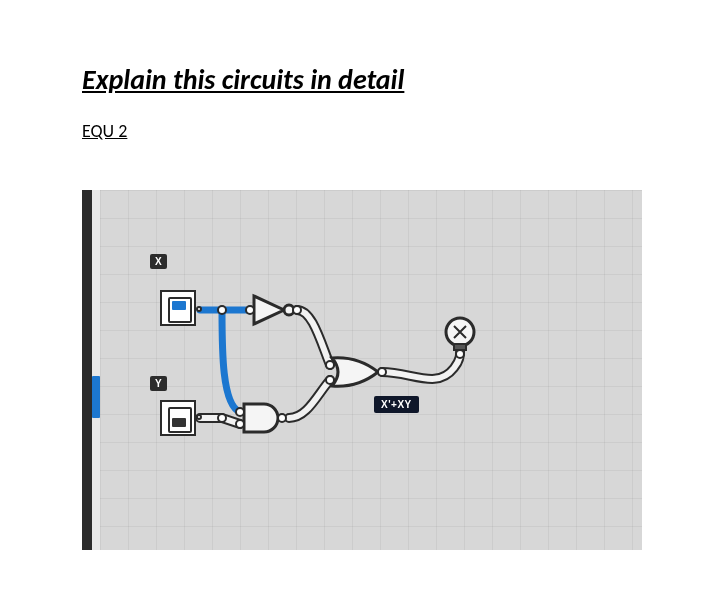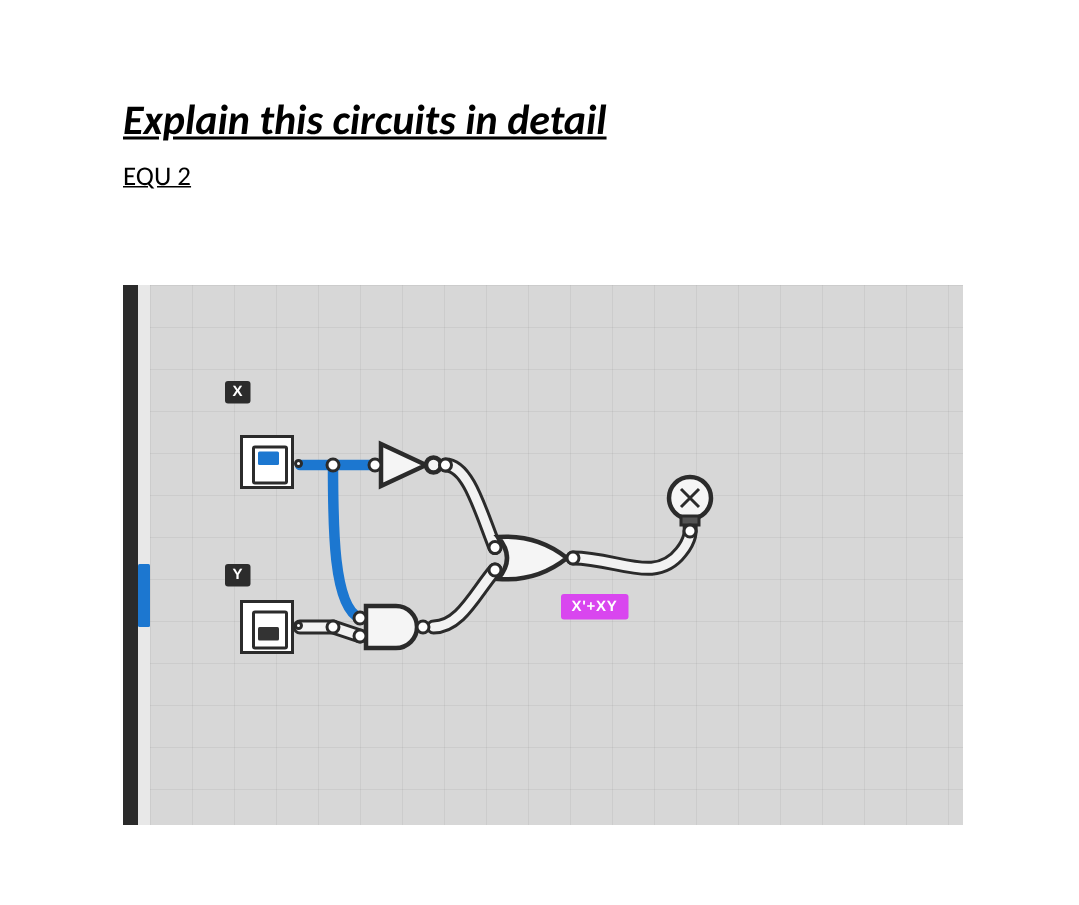--- a/index.html
+++ b/index.html
@@ -16,21 +16,21 @@
     top: 62px;
     font-size: 28px;
     font-weight: bold;
     text-decoration: underline;
     color: #000;
     font-style: italic;
   }
   .subheading {
     position: absolute;
     left: 82px;
-    top: 106px;
+    top: 120px;
     font-size: 18px;
     text-decoration: underline;
     color: #000;
   }
   .canvas-wrap {
     position: absolute;
     left: 82px;
     top: 190px;
     width: 560px;
     height: 360px;
@@ -70,21 +70,21 @@
     background: #2c2c2c;
     color: #fff;
     font-size: 10px;
     font-weight: bold;
     padding: 2px 5px;
     border-radius: 2px;
     font-family: Arial, sans-serif;
   }
   .expr-label {
     position: absolute;
-    background: #d946ef;
+    background: #0f172a;
     color: #fff;
     font-size: 10px;
     font-weight: bold;
     padding: 3px 7px;
     border-radius: 2px;
     font-family: Arial, sans-serif;
     letter-spacing: 0.5px;
   }
   
   .switch {

